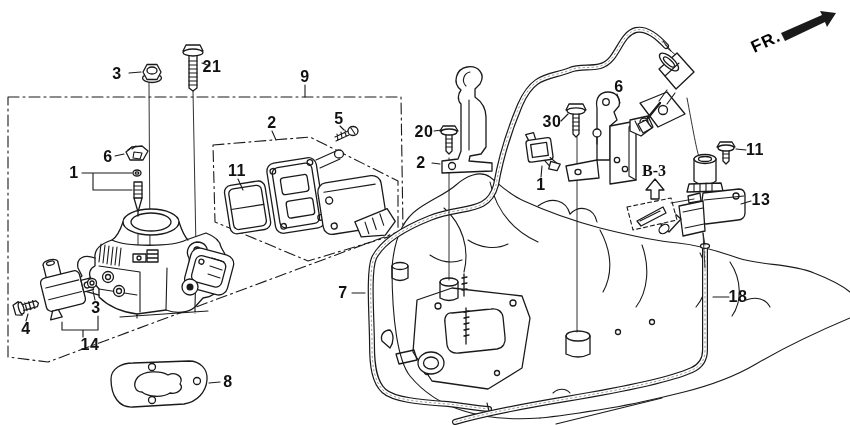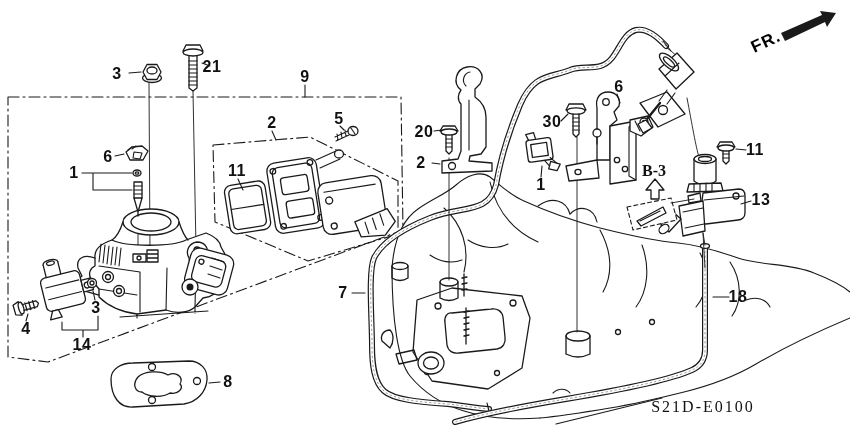--- a/index.html
+++ b/index.html
@@ -354,26 +354,25 @@
 <div class="co" style="left:26px;top:329px">4</div>
 <div class="co" style="left:339px;top:119px">5</div>
 <div class="co" style="left:108px;top:157px">6</div>
 <div class="co" style="left:343px;top:293px">7</div>
 <div class="co" style="left:228px;top:382px">8</div>
 <div class="co" style="left:305px;top:77px">9</div>
 <div class="co" style="left:421px;top:163px">2</div>
 <div class="co" style="left:237px;top:171px">11</div>
 <div class="co" style="left:619px;top:87px">6</div>
 <div class="co" style="left:761px;top:200px">13</div>
-<div class="co" style="left:82px;top:345px">14</div>
+<div class="co" style="left:90px;top:345px">14</div>
 <div class="co" style="left:541px;top:185px">1</div>
 <div class="co" style="left:755px;top:150px">11</div>
 <div class="co" style="left:117px;top:74px">3</div>
 <div class="co" style="left:738px;top:297px">18</div>
 <div class="co" style="left:424px;top:132px">20</div>
 <div class="co" style="left:552px;top:122px">30</div>
 <div class="co" style="left:212px;top:67px">21</div>
 
 <div class="ref" style="left:654px;top:171px">B-3</div>
 <div class="fr" style="left:766px;top:42px">FR.</div>
-<div class="code" style="left:703px;top:407px">S21D-E0100</div>
 
 </div>
 
 </body></html>

